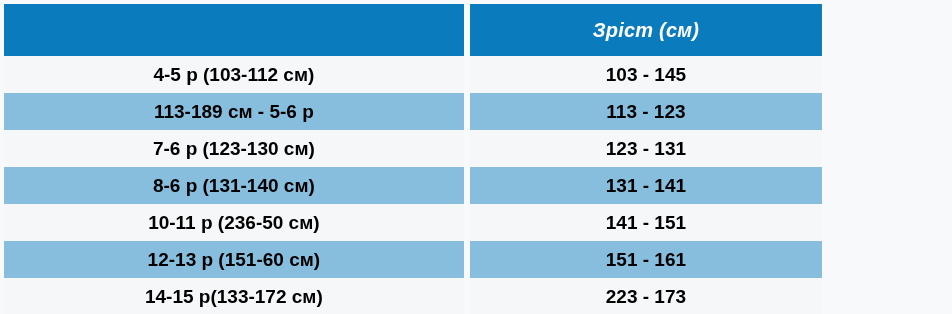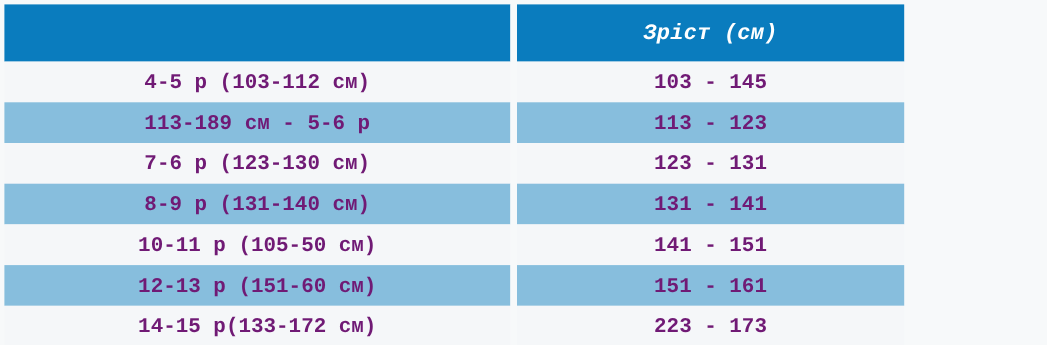--- a/index.html
+++ b/index.html
@@ -14,21 +14,20 @@
     overflow: hidden;
   }
 
   .size-table-wrap {
     position: relative;
     width: 828px;
     height: 314px;
     background: #f7f9fa;
     box-sizing: border-box;
     padding: 4px 6px 0 4px;
-    font-family: Liberation Mono, monospace;
   }
 
   table.size-table {
     width: 100%;
     border-collapse: separate;
     border-spacing: 0;
     table-layout: fixed;
   }
 
   table.size-table col.col-age  { width: 56.2%; }
@@ -54,21 +53,21 @@
     padding: 0;
   }
 
   tbody td {
     height: 37px;
     padding: 0;
     text-align: center;
     vertical-align: middle;
     font-size: 19px;
     font-weight: bold;
-    color: #701a75;
+    color: #000000;
     white-space: nowrap;
   }
 
   tbody tr.row-light td { background: #f5f7f9; }
   tbody tr.row-blue  td { background: #87bedd; }
 </style>
 </head>
 <body>
 
 <div class="size-table-wrap">
@@ -95,26 +94,26 @@
           <td>113-189 см - 5-6 р</td>
           <td class="gap-cell"></td>
           <td>113 - 123</td>
         </tr>
         <tr class="row-light">
           <td>7-6 р (123-130 см)</td>
           <td class="gap-cell"></td>
           <td>123 - 131</td>
         </tr>
         <tr class="row-blue">
-          <td>8-9 р (131-140 см)</td>
+          <td>8-6 р (131-140 см)</td>
           <td class="gap-cell"></td>
           <td>131 - 141</td>
         </tr>
         <tr class="row-light">
-          <td>10-11 р (105-50 см)</td>
+          <td>10-11 р (236-50 см)</td>
           <td class="gap-cell"></td>
           <td>141 - 151</td>
         </tr>
         <tr class="row-blue">
           <td>12-13 р (151-60 см)</td>
           <td class="gap-cell"></td>
           <td>151 - 161</td>
         </tr>
         <tr class="row-light">
           <td>14-15 р(133-172 см)</td>

